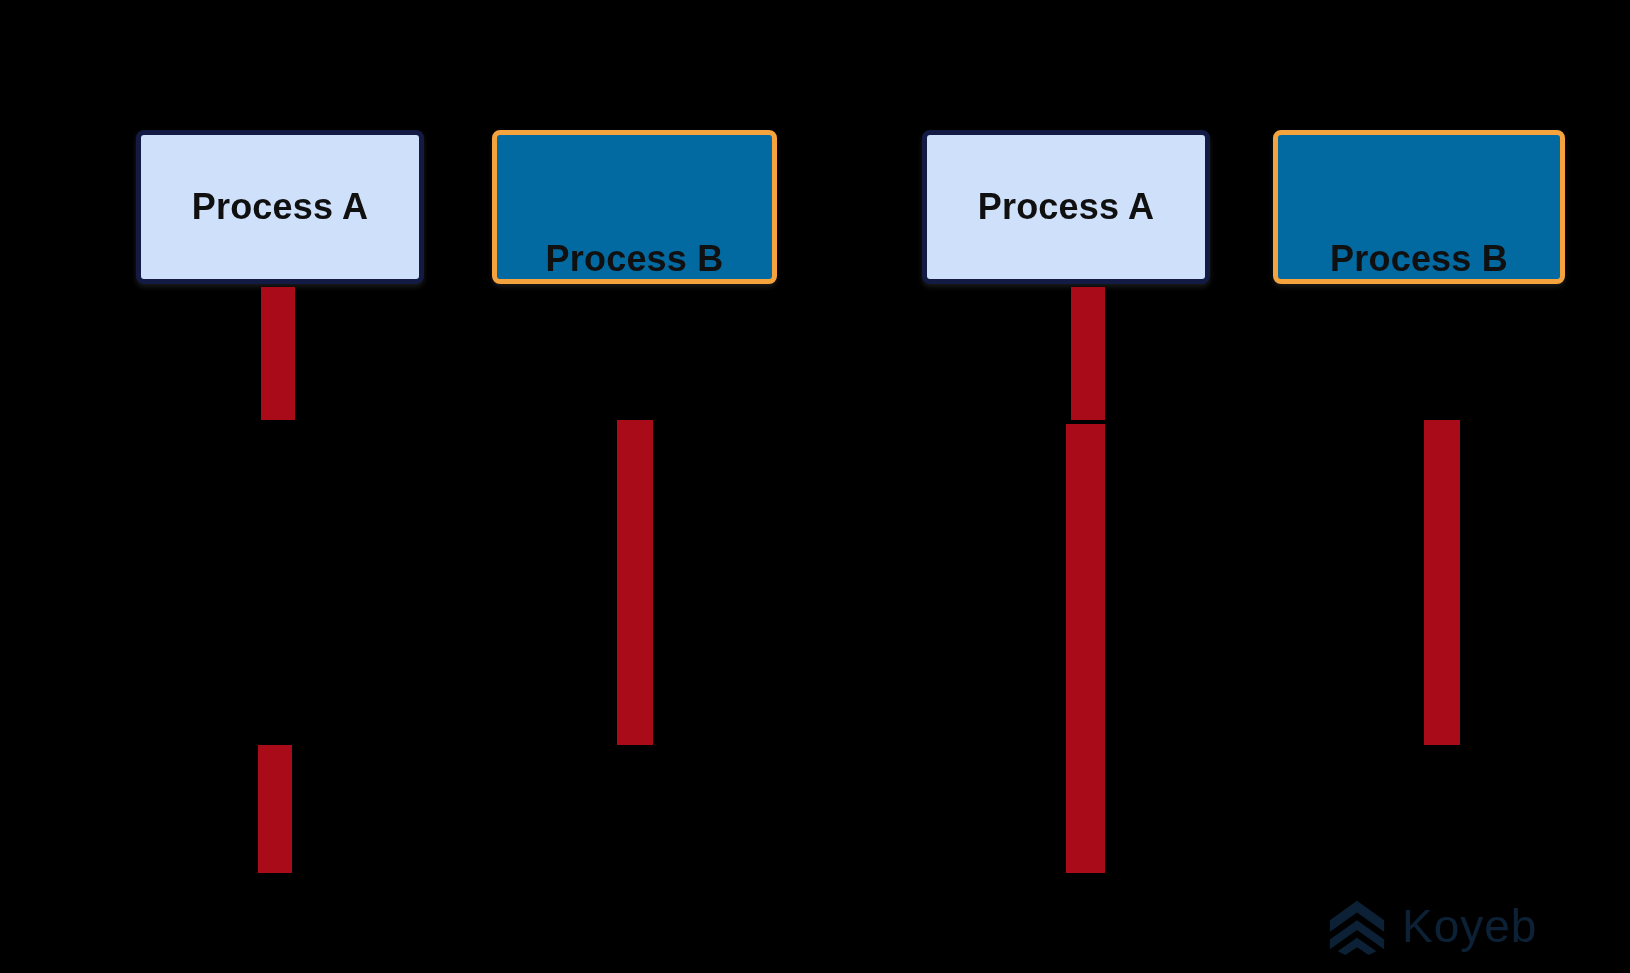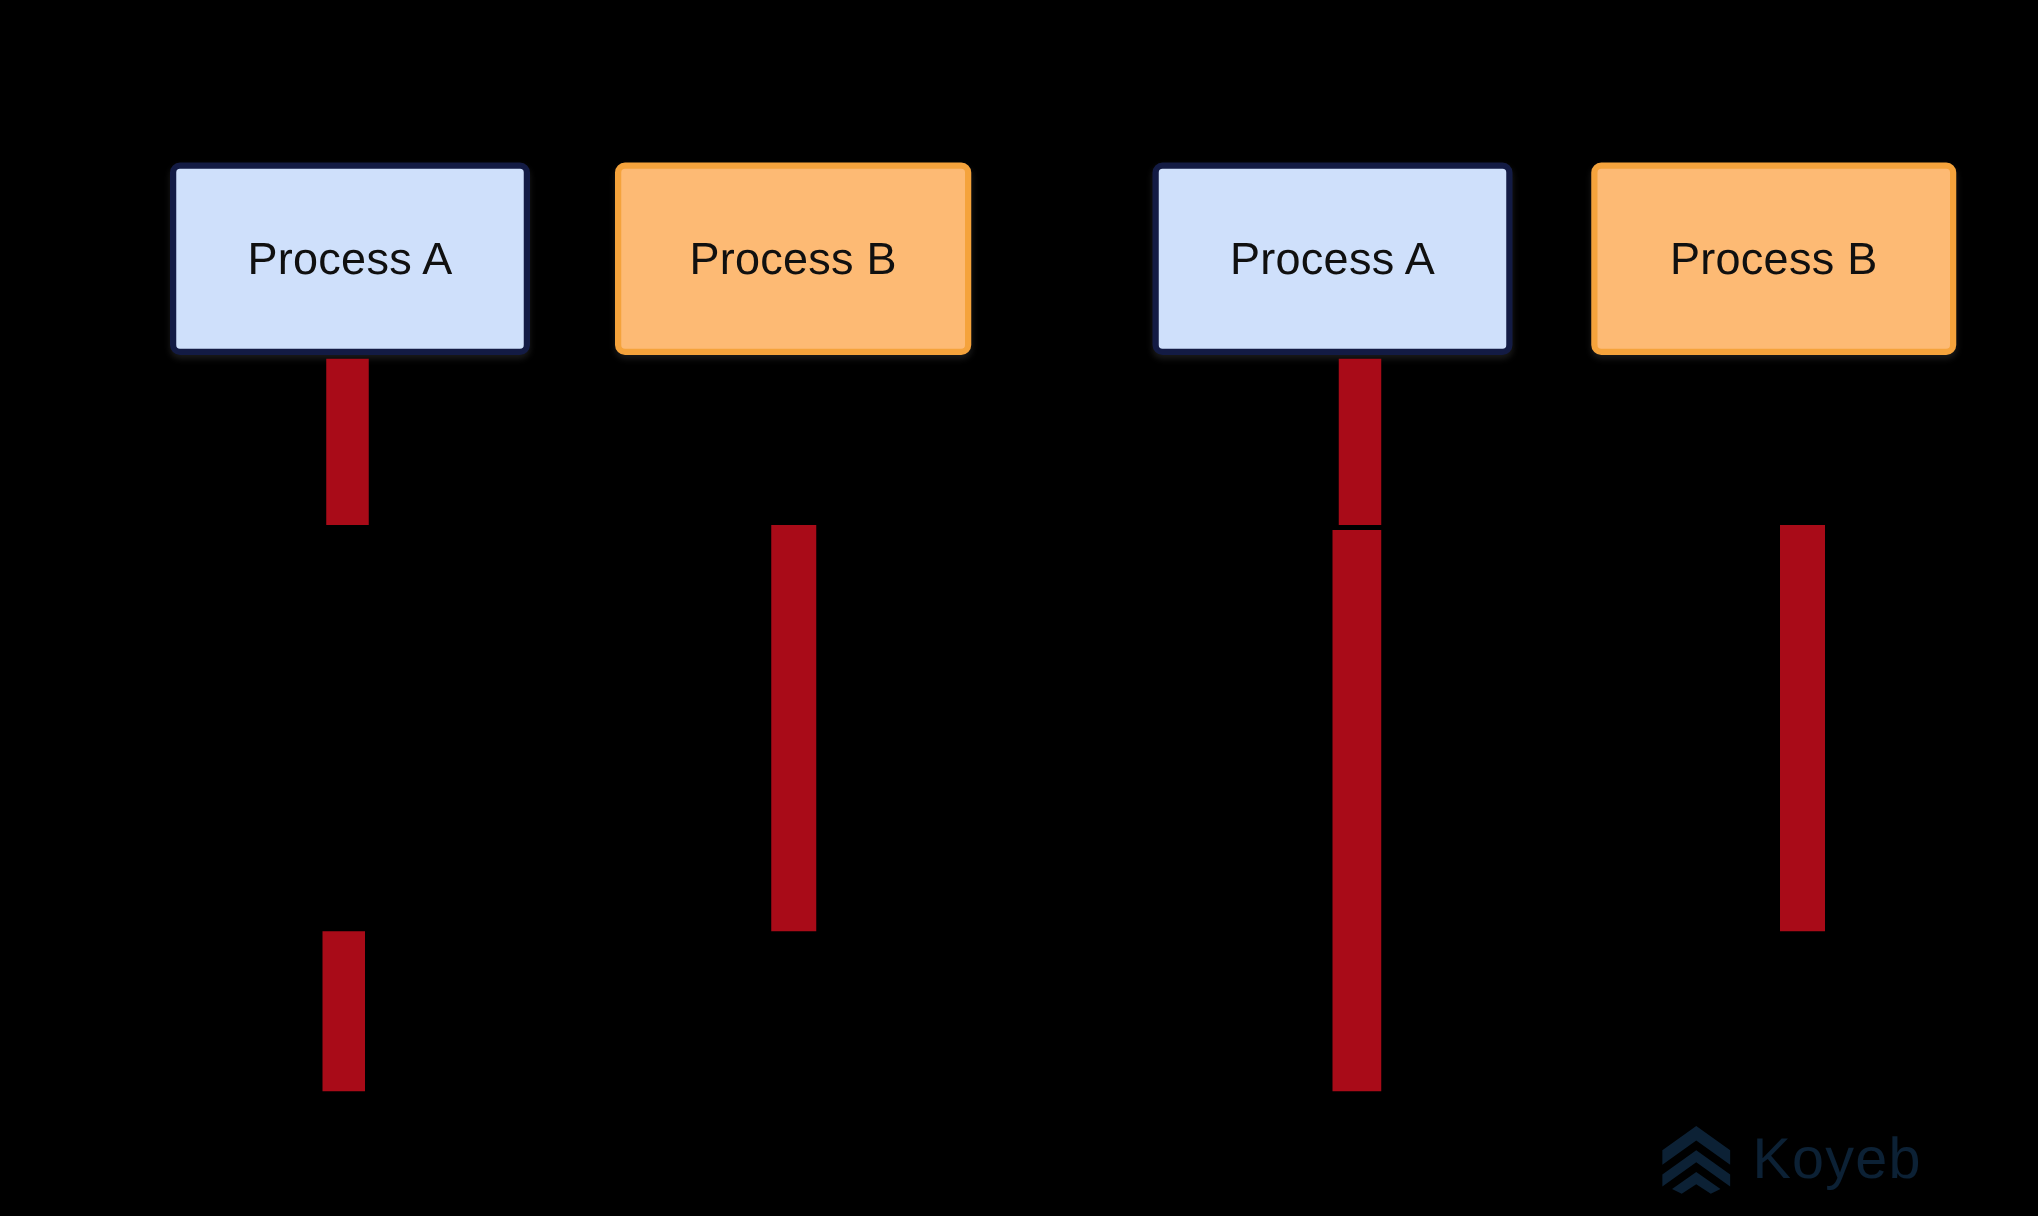--- a/index.html
+++ b/index.html
@@ -29,30 +29,32 @@
     align-items: center;
     justify-content: center;
     text-align: center;
     line-height: 1.1;
     letter-spacing: 0.2px;
   }
   .participant .plabel {
     font-size: 36px;
     color: #101010;
     white-space: nowrap;
+    font-weight: bold;
   }
   .participant.blue {
     background: #cfe0fb;
     border: 5px solid #131b44;
     box-shadow: 0 3px 5px rgba(255,255,255,0.10);
   }
   .participant.orange {
-    background: #fdba74;
+    background: #0369a1;
     border: 5px solid #f5a33c;
     box-shadow: 0 3px 5px rgba(255,255,255,0.10);
+    align-items: flex-end;
   }
 
   
   .activation {
     position: absolute;
     background: #a90b18;
   }
 
   
   .brand {

